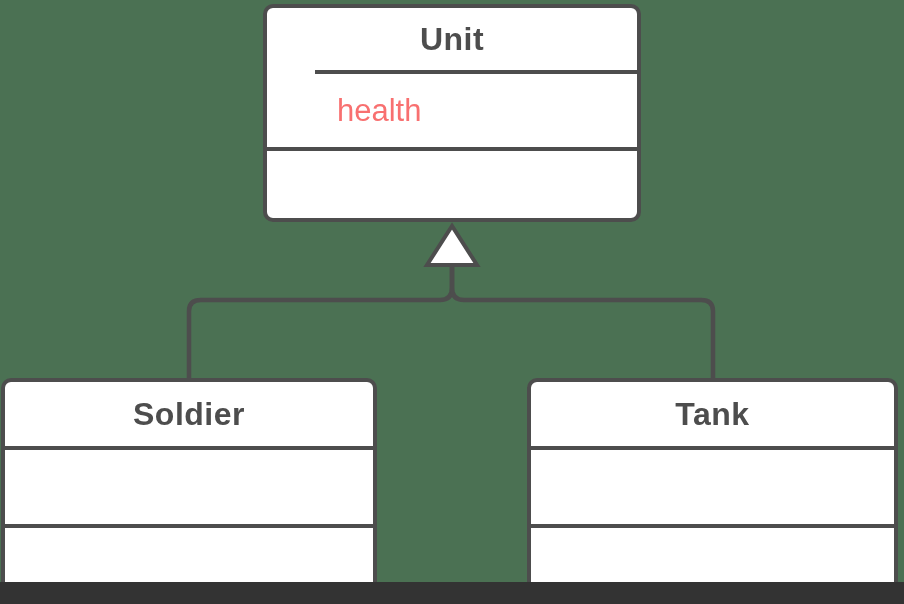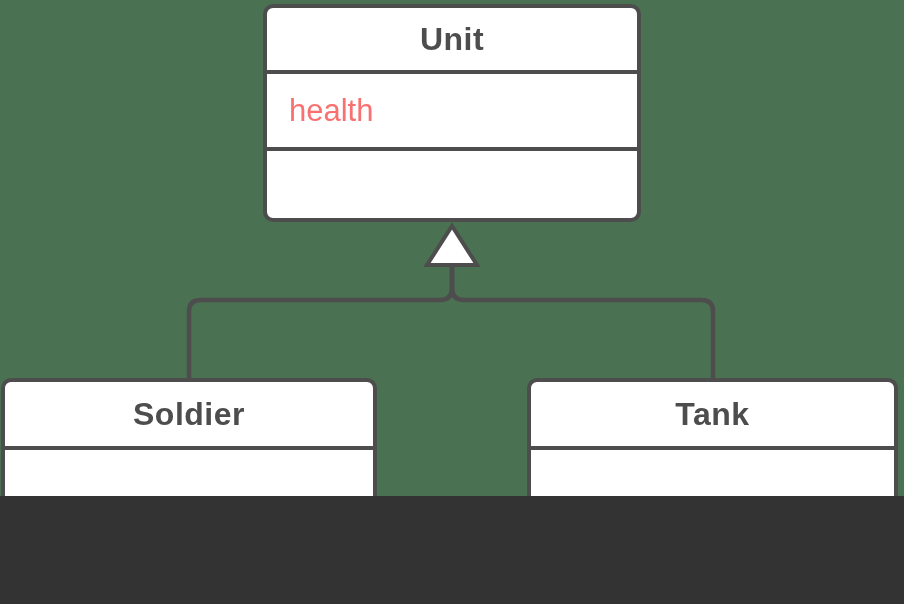--- a/index.html
+++ b/index.html
@@ -3,21 +3,21 @@
 <meta charset="utf-8">
 <style>
   html, body {
     margin: 0;
     padding: 0;
     background: #333;
   }
   .stage {
     position: relative;
     width: 904px;
-    height: 496px;
+    height: 582px;
     background: #4b7153;
     overflow: hidden;
     font-family: "Liberation Sans", sans-serif;
     text-align: right;
   }
   .connector-layer {
     position: absolute;
     left: 0;
     top: 0;
     z-index: 1;
@@ -49,21 +49,21 @@
   }
   .attr-text {
     font-size: 31px;
     font-weight: 400;
     color: #f87070;
     padding-left: 22px;
   }
   
   #class-unit { left: 263px; top: 4px; width: 378px; height: 218px; }
   #class-unit .class-header { height: 62px; }
-  #class-unit .row-attributes { height: 77px; }
+  #class-unit .row-attributes { height: 77px; margin-left: 48px; }
   #class-unit .row-methods { flex: 1; }
   
   #class-soldier { left: 1px; top: 378px; width: 376px; height: 222px; }
   #class-soldier .class-header { height: 64px; }
   #class-soldier .row-attributes { height: 78px; }
   #class-soldier .row-methods { flex: 1; }
   
   #class-tank { left: 527px; top: 378px; width: 371px; height: 222px; }
   #class-tank .class-header { height: 64px; border-radius: 7px; }
   #class-tank .row-attributes { height: 78px; }

